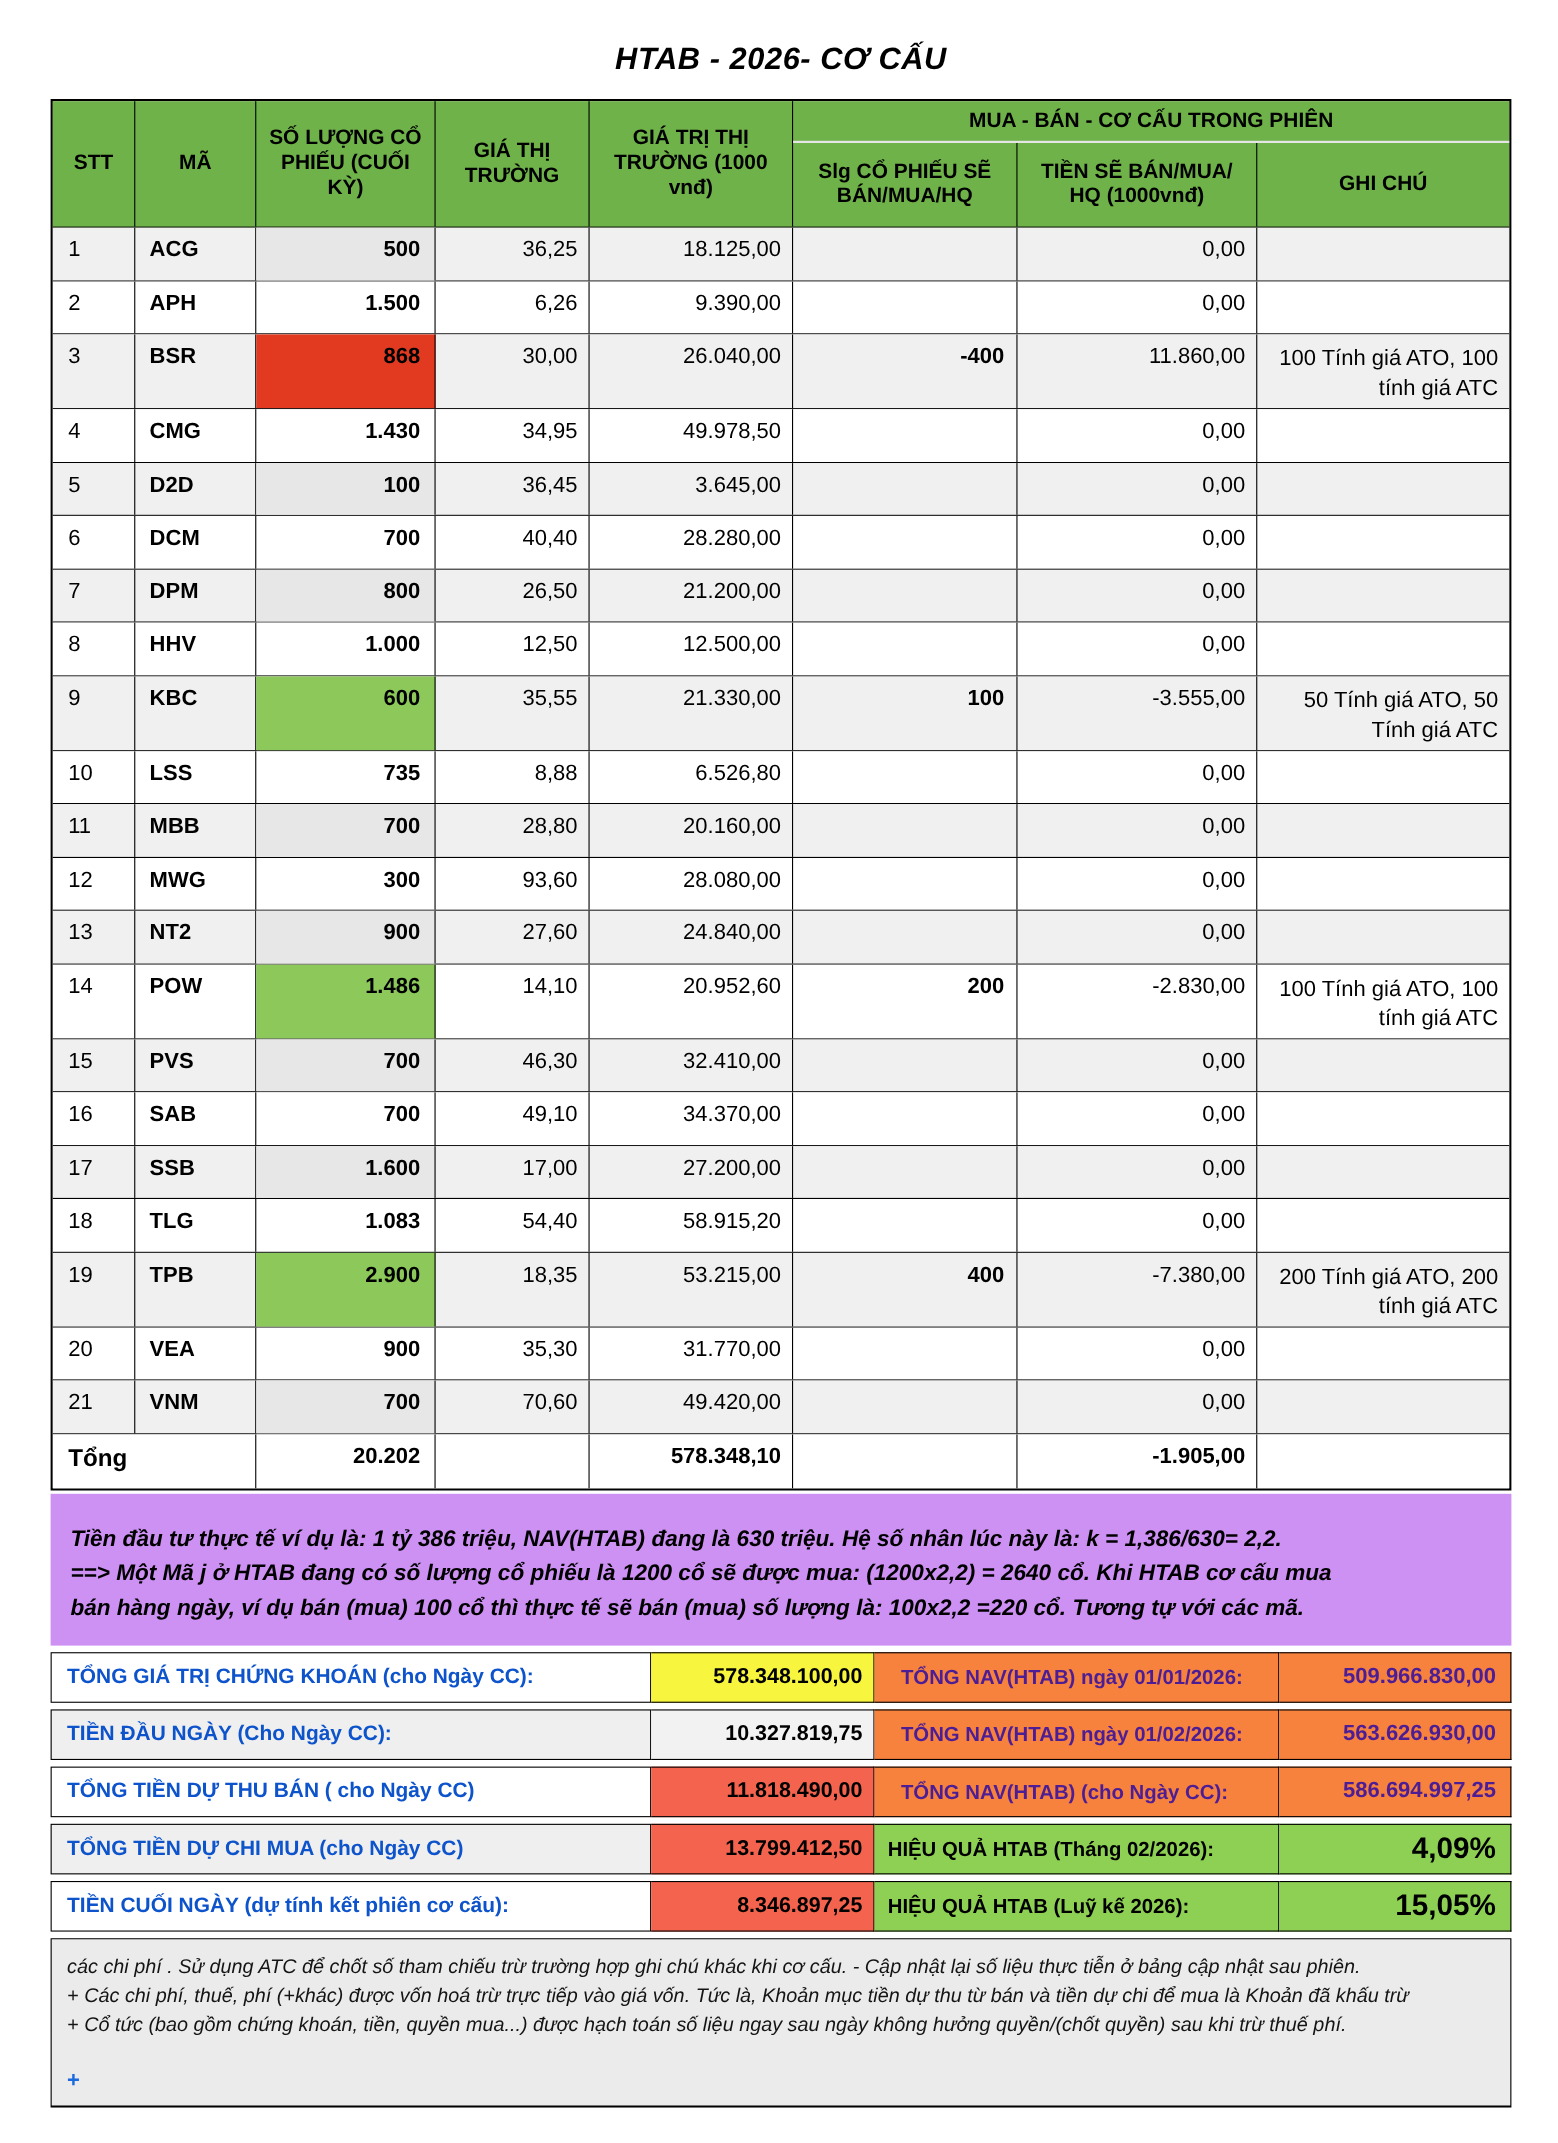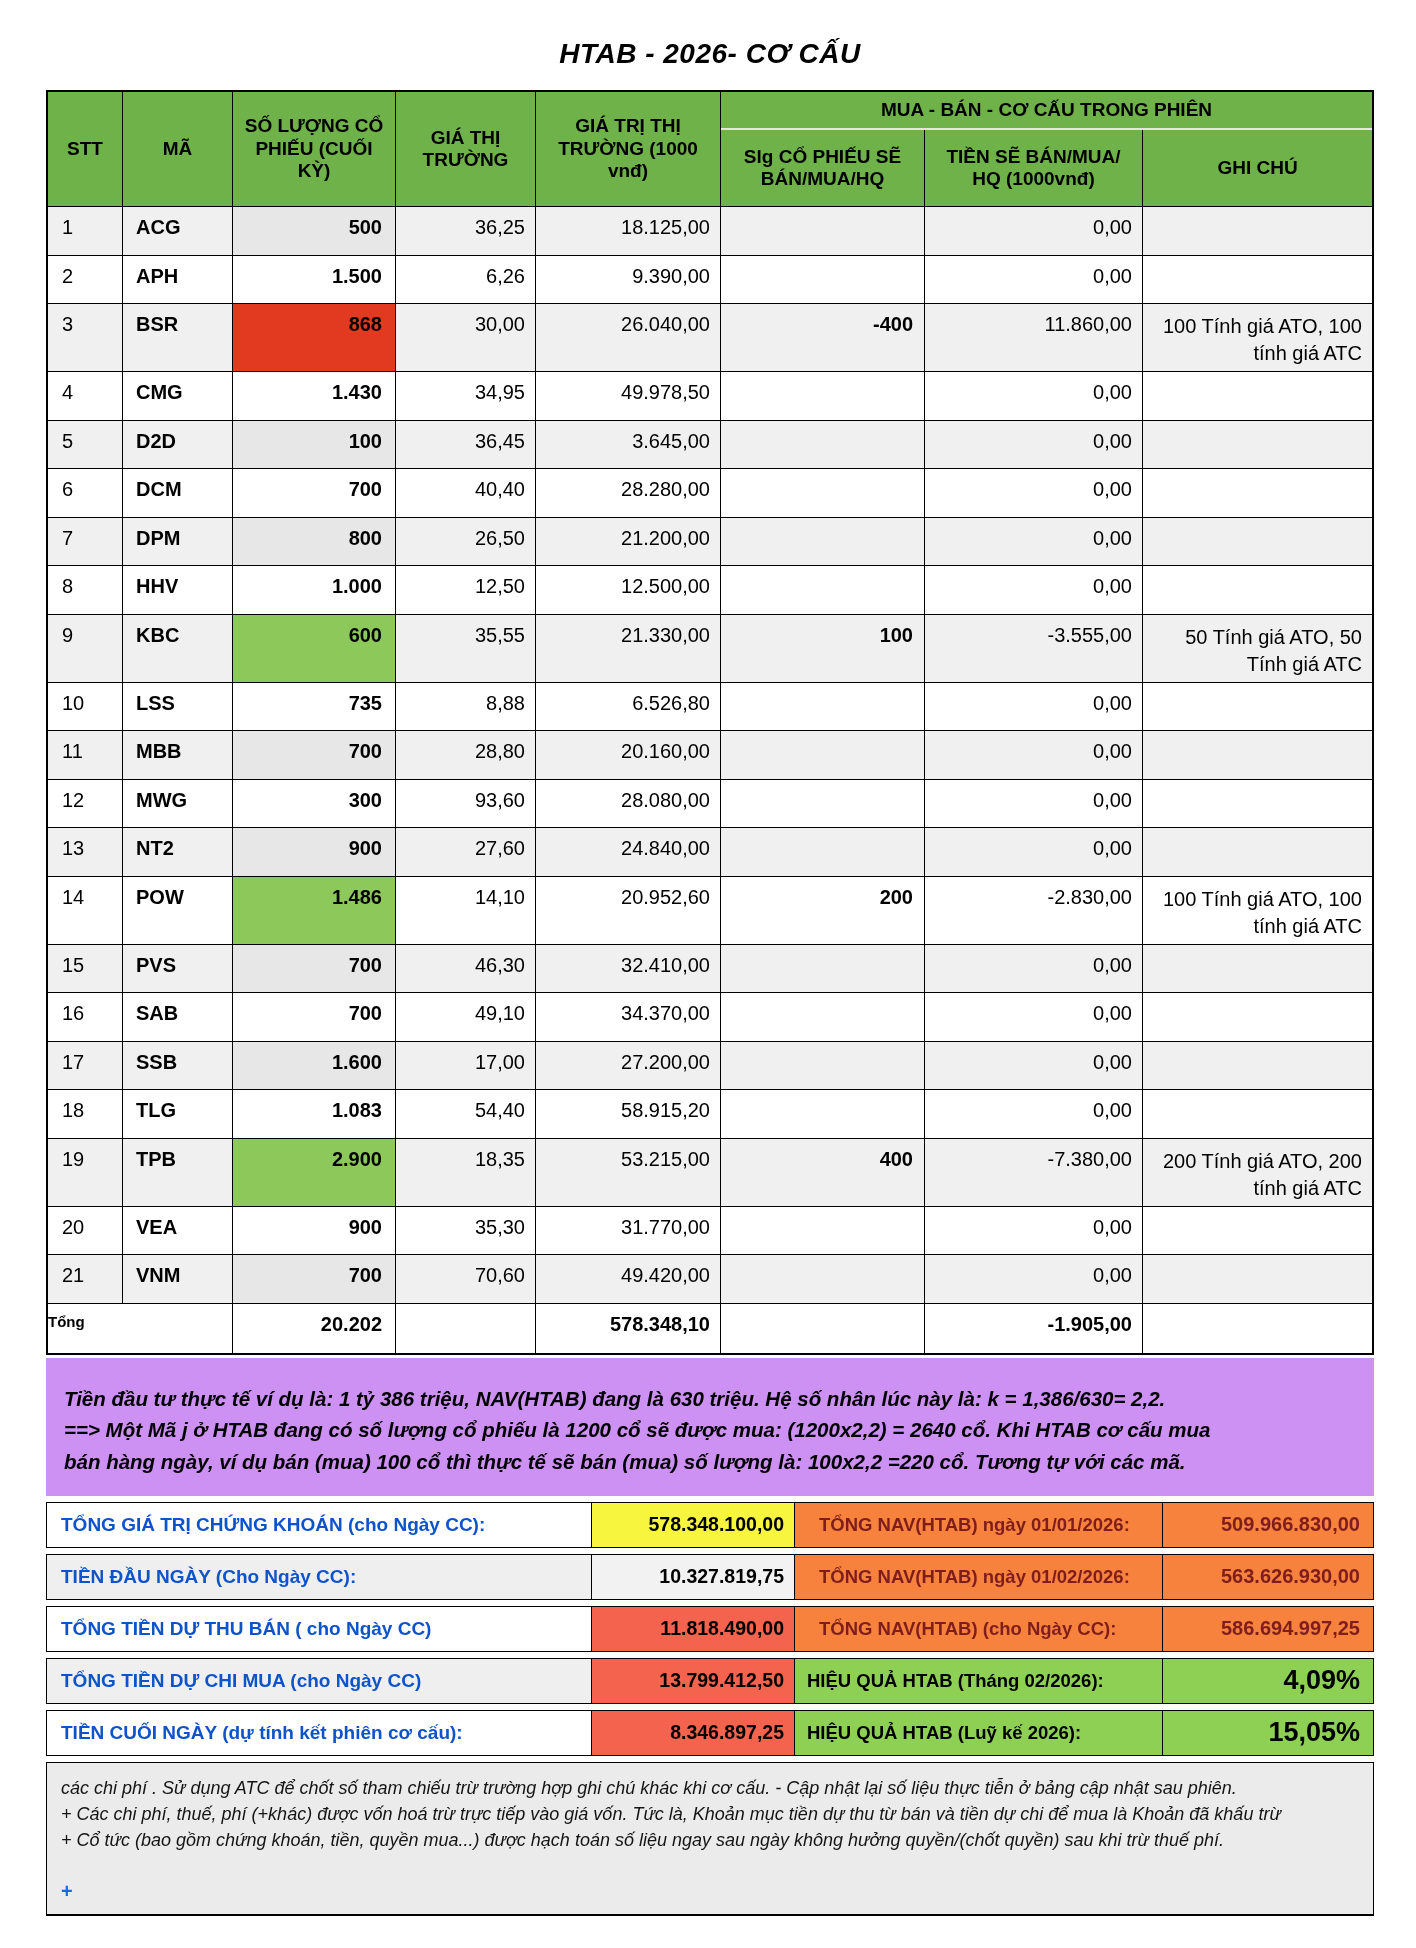--- a/index.html
+++ b/index.html
@@ -43,40 +43,40 @@
   .c-ma  { padding-left:13px; font-weight:bold; font-size:23px; }
   .c-qty { justify-content:flex-end; padding-right:13px; font-weight:bold; font-size:21px; }
   .trow.shade .c-qty.qshade { background:#e7e7e7; }
   .c-qty.hl-red { background:#e23a20; }
   .c-qty.hl-green { background:#8cc95a; }
   .c-price,.c-value,.c-tien { justify-content:flex-end; padding-right:10px; }
   .c-slg { justify-content:flex-end; padding-right:11px; font-weight:bold; font-size:21px; }
   .c-note { display:block; text-align:right; padding:8px 10px 4px 8px; font-size:19.5px; line-height:1.35; }
 
   .trow.total { border-bottom:none; min-height:49px; background:#fff; }
-  .trow.total .c-label { grid-column:1/3; font-weight:bold; font-size:15px; }
+  .trow.total .c-label { grid-column:1/3; padding-left:14px; font-weight:bold; font-size:22px; }
   .trow.total > div { font-weight:bold; }
 
   
   .explain { margin-top:3px; background:#cd90f3; padding:25px 18px 18px 18px;
              font-weight:bold; font-style:italic; font-size:20.5px; line-height:1.55; }
 
   
   .srow { display:grid; grid-template-columns:546px 203px 368px 1fr; margin-top:6px; min-height:46px; }
   .srow > div { border:1.5px solid #000; border-left:none; display:flex; align-items:center; }
   .srow > div:first-child { border-left:1.5px solid #000; }
   .s-label { padding-left:14px; font-weight:bold; font-size:19px; color:#0d53cb; background:#fff; }
   .s-label.shaded { background:#efefef; }
   .s-value { justify-content:flex-end; padding-right:10px; font-weight:bold; font-size:19.5px; }
   .s-value.bg-yellow { background:#f7f53e; }
   .s-value.bg-gray { background:#f2f2f2; }
   .s-value.bg-red { background:#f4634e; }
   .s-label2 { padding-left:12px; font-weight:bold; font-size:18.5px; }
   .s-value2 { justify-content:flex-end; padding-right:13px; font-weight:bold; }
-  .srow.t-orange .s-label2, .srow.t-orange .s-value2 { background:#f6823e; color:#7f1d1d;padding-left:24px; }
+  .srow.t-orange .s-label2, .srow.t-orange .s-value2 { background:#f6823e; color:#4c1d95;padding-left:24px; }
   .srow.t-orange .s-value2 { font-size:20px; }
   .srow.t-green .s-label2, .srow.t-green .s-value2 { background:#8ed054; color:#000; }
   .srow.t-green .s-value2 { font-size:27px; }
 
   
   .footnote { margin-top:6px; background:#ebebeb; border:1.5px solid #000; border-bottom:2.5px solid #000;
               padding:12px 14px 8px 14px; font-style:italic; font-size:18px; line-height:1.45; color:#141414; }
   .footnote .plus { color:#1a6be0; font-weight:bold; margin-top:24px; font-style:normal; font-size:20px; }
 </style>
 </head>

